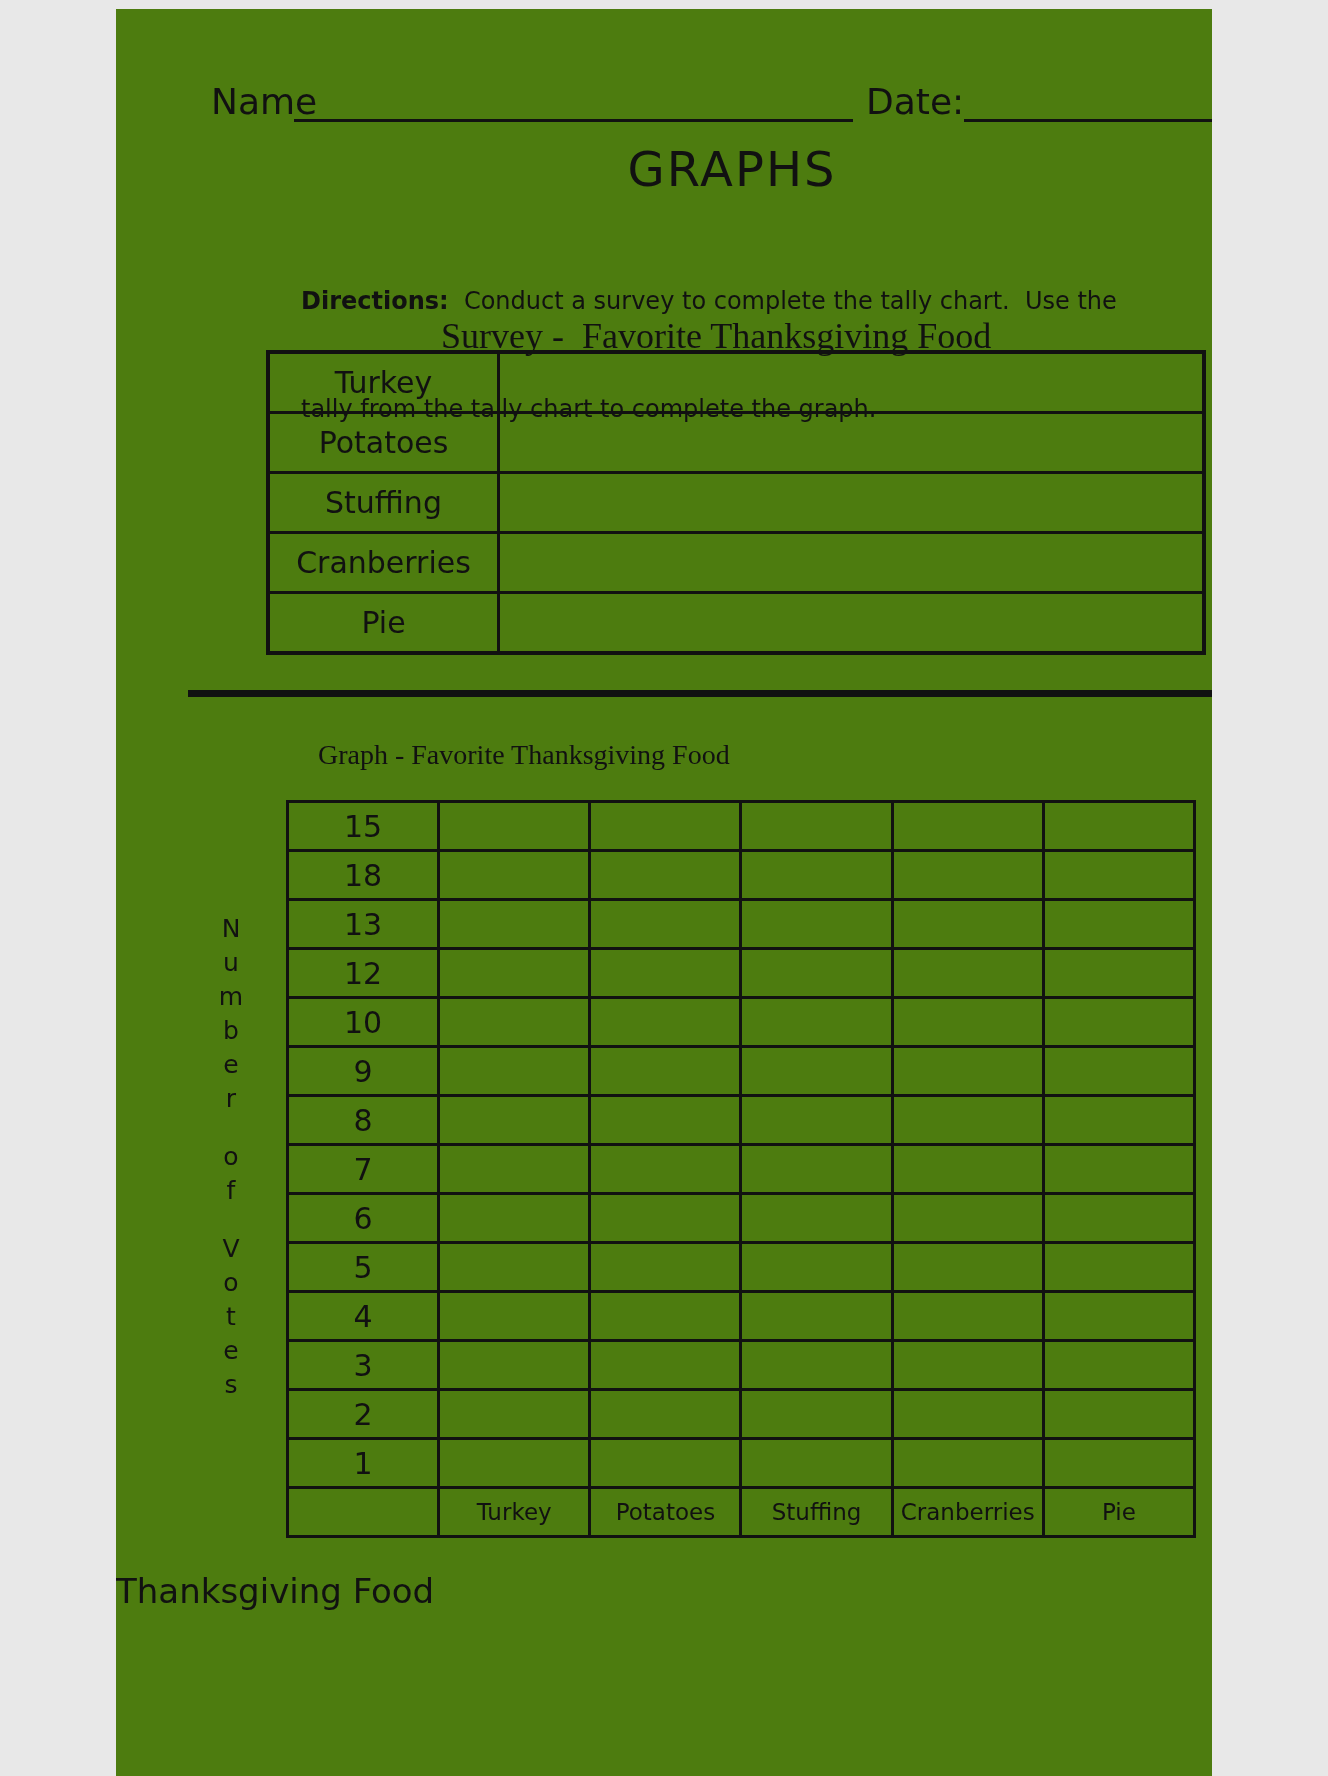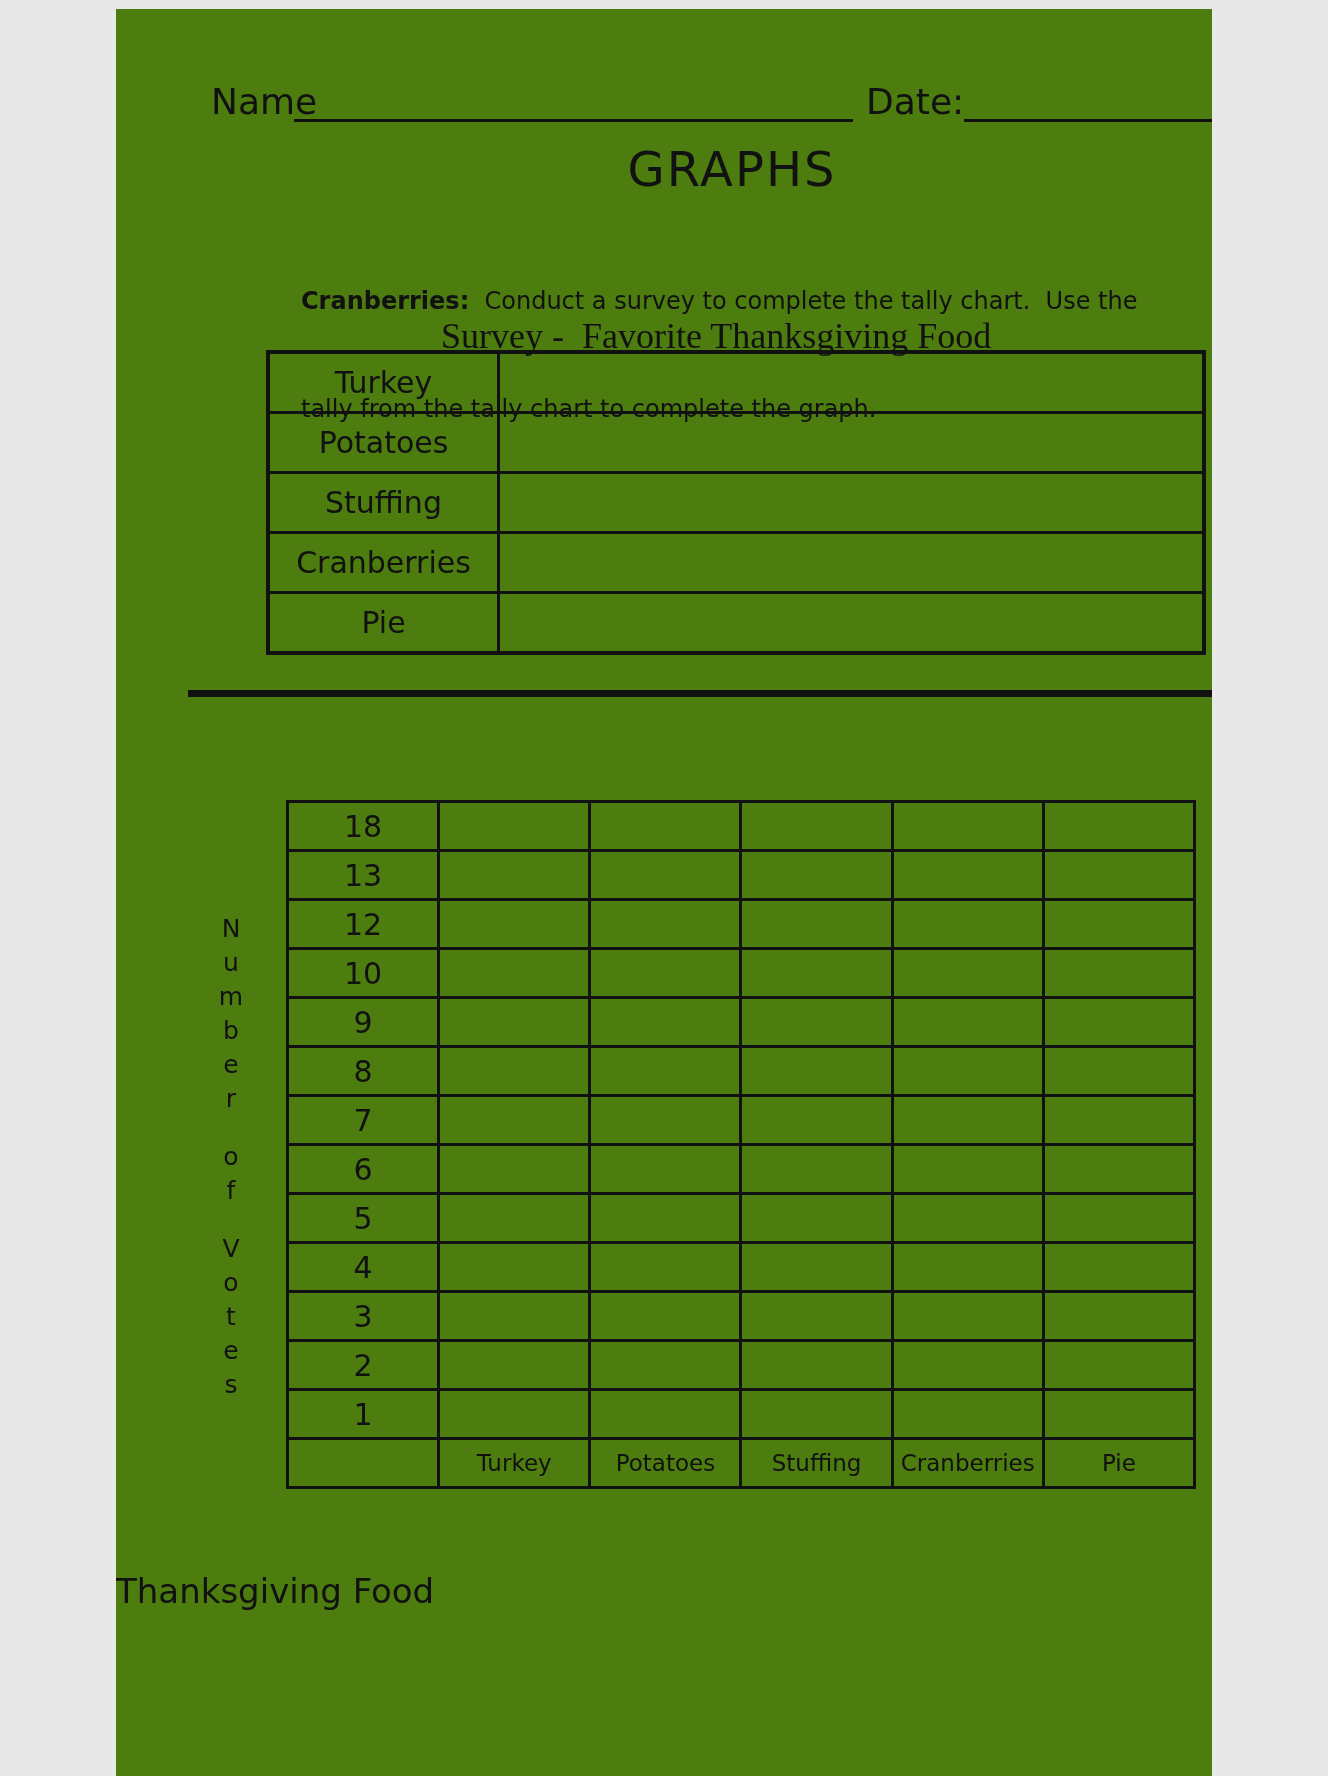--- a/index.html
+++ b/index.html
@@ -66,21 +66,21 @@
 <div class="sheet">
 
   <span class="abs comic name-label">Name</span>
   <div class="abs write-line name-line"></div>
   <span class="abs comic date-label">Date:</span>
   <div class="abs write-line date-line"></div>
 
   <div class="abs comic page-title">GRAPHS</div>
 
   <div class="abs comic directions">
-    <div><b>Cranberries:</b><span>  Conduct a survey to complete the tally chart.  Use the</span></div>
+    <div><b>Directions:</b><span>  Conduct a survey to complete the tally chart.  Use the</span></div>
     <div>tally from the tally chart to complete the graph.</div>
   </div>
 
   <div class="abs serif survey-title">Survey -  Favorite Thanksgiving Food</div>
 
   <table class="abs survey-table">
     <tbody>
         <tr>
           <td class="food-cell comic">Turkey</td>
           <td class="tally-cell"></td>
@@ -99,40 +99,49 @@
         </tr>
         <tr>
           <td class="food-cell comic">Pie</td>
           <td class="tally-cell"></td>
         </tr>
       </tbody>
   </table>
 
   <div class="abs divider"></div>
 
+  <div class="abs serif graph-title">Graph - Favorite Thanksgiving Food</div>
 
   <div class="abs comic y-axis-label">
       <span class="">N</span>
       <span class="">u</span>
       <span class="">m</span>
       <span class="">b</span>
       <span class="">e</span>
       <span class="">r</span>
       <span class="word-gap">o</span>
       <span class="">f</span>
       <span class="word-gap">V</span>
       <span class="">o</span>
       <span class="">t</span>
       <span class="">e</span>
       <span class="">s</span>
     </div>
 
   <table class="abs comic graph-table">
     <tbody>
         <tr>
+          <td class="num-cell">15</td>
+          <td></td>
+          <td></td>
+          <td></td>
+          <td></td>
+          <td></td>
+        </tr>
+        <tr>
           <td class="num-cell">18</td>
           <td></td>
           <td></td>
           <td></td>
           <td></td>
           <td></td>
         </tr>
         <tr>
           <td class="num-cell">13</td>
           <td></td>

